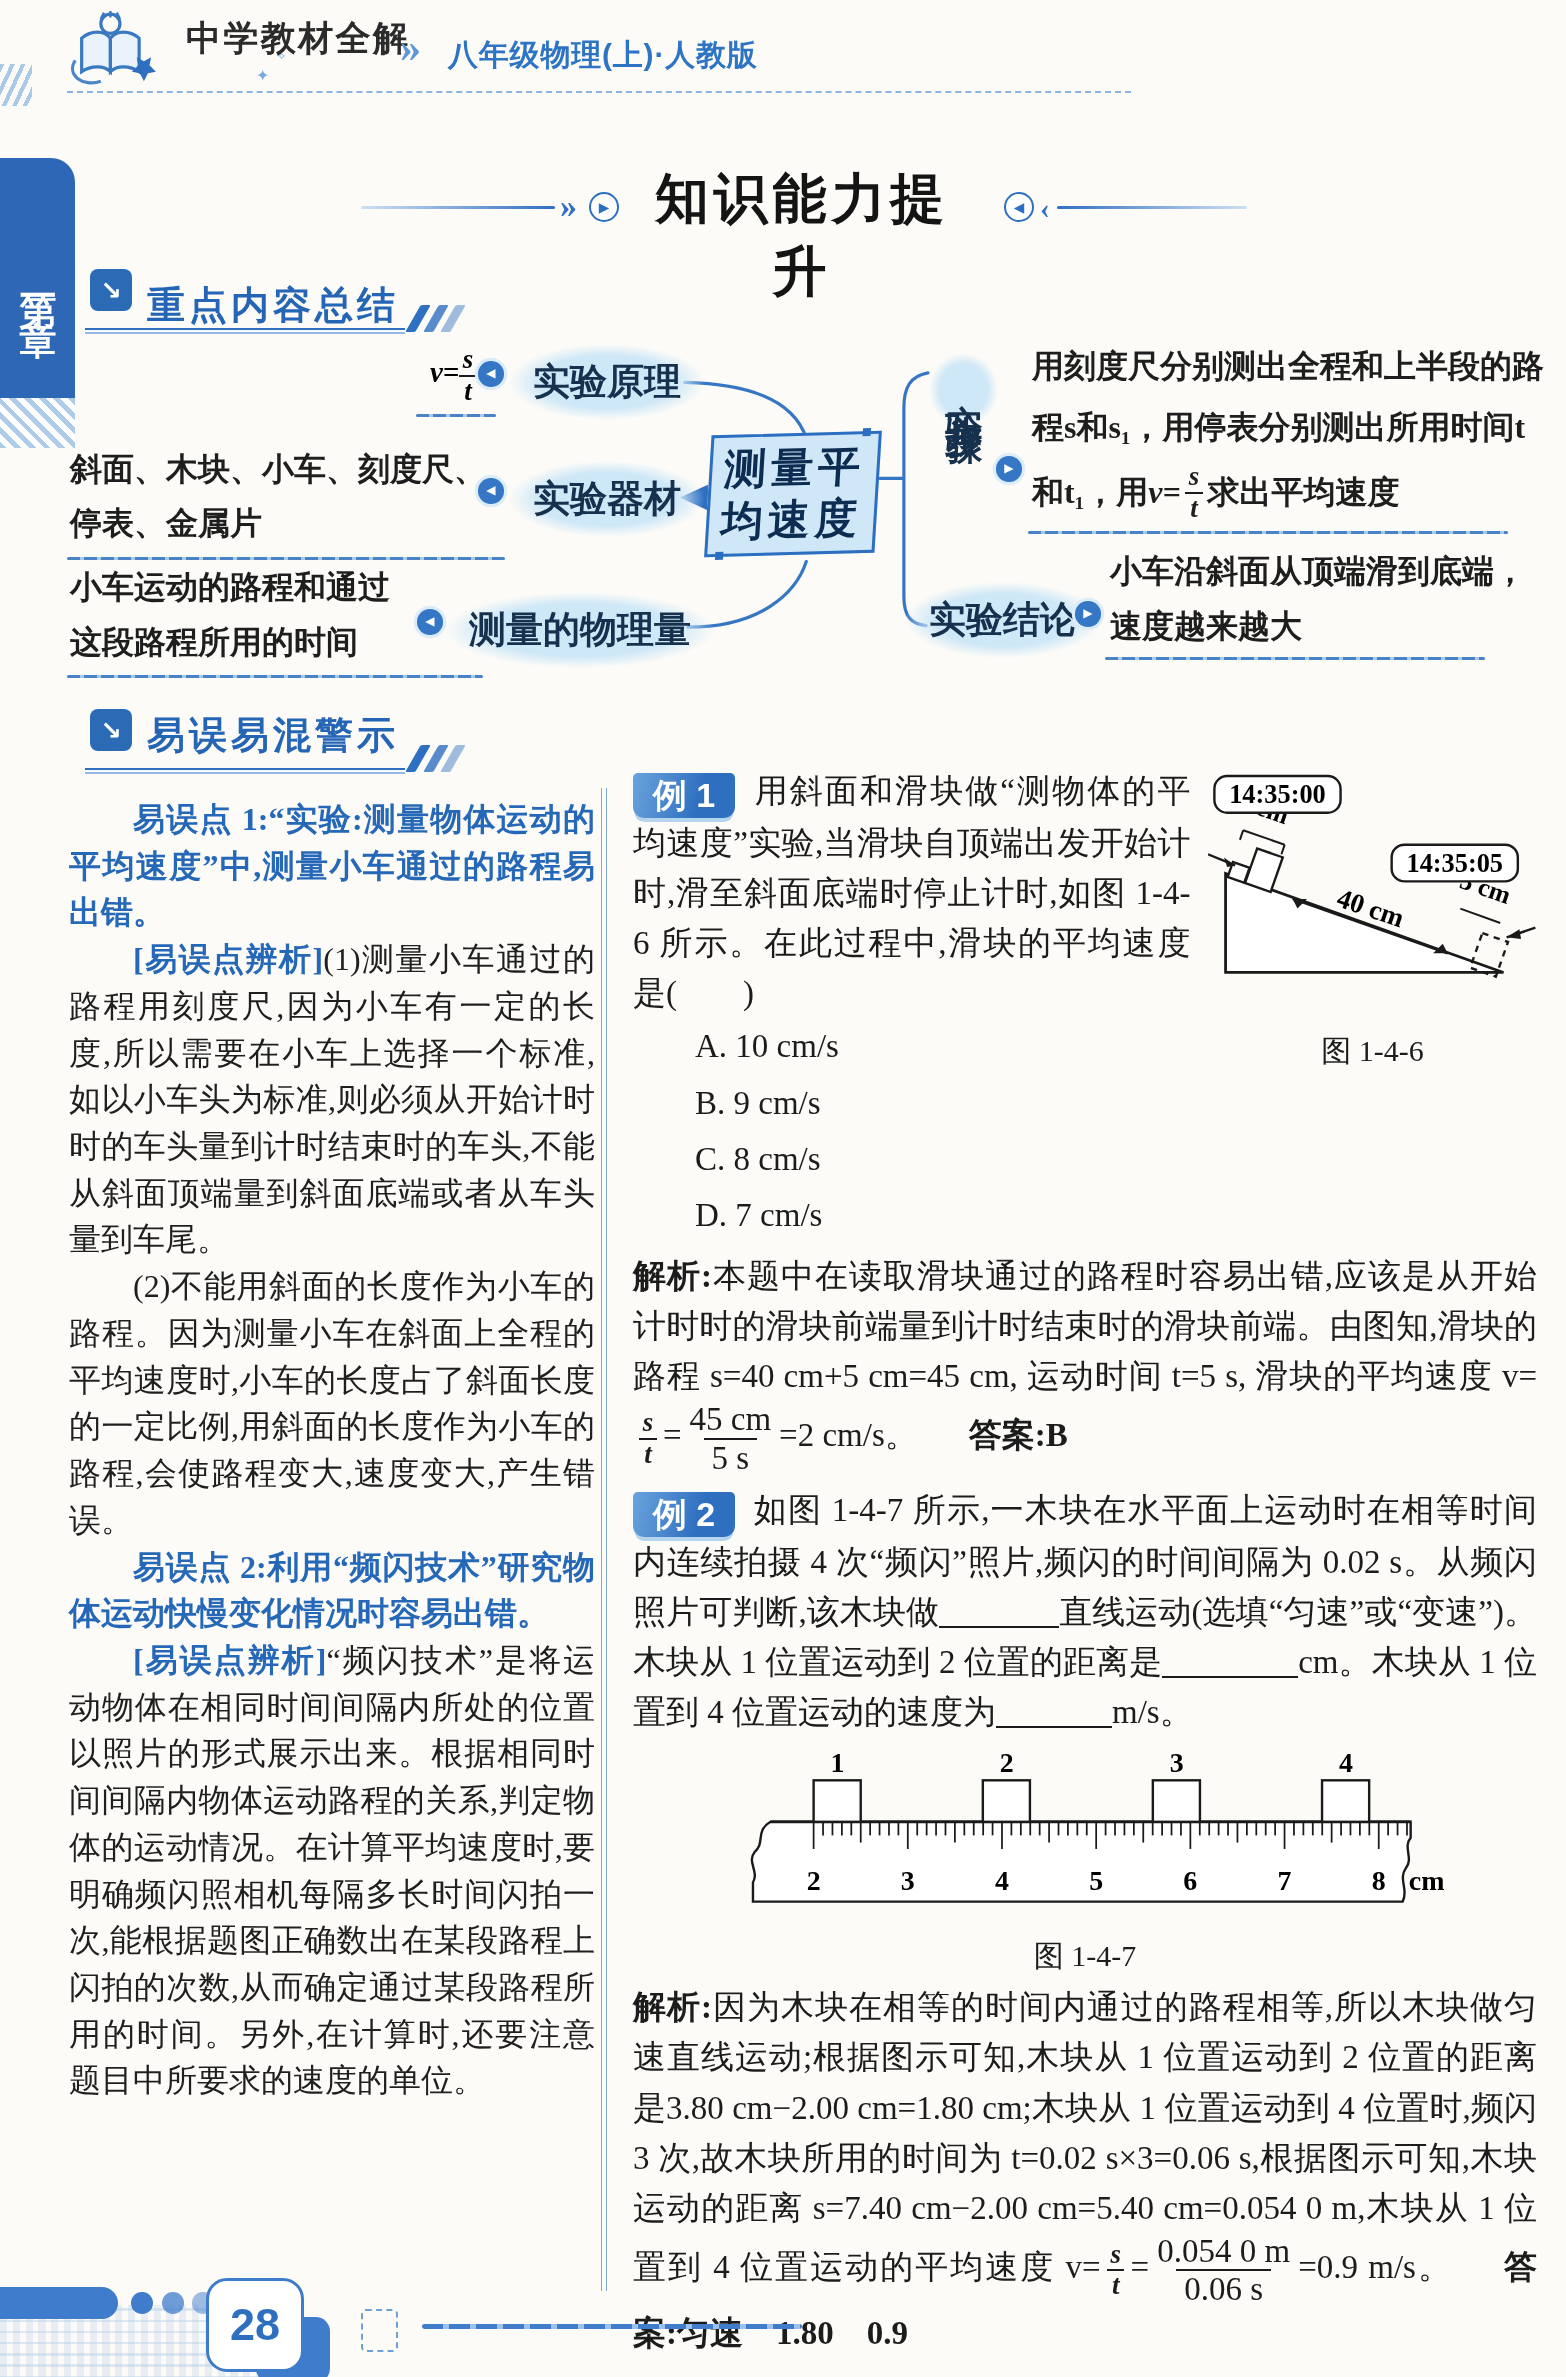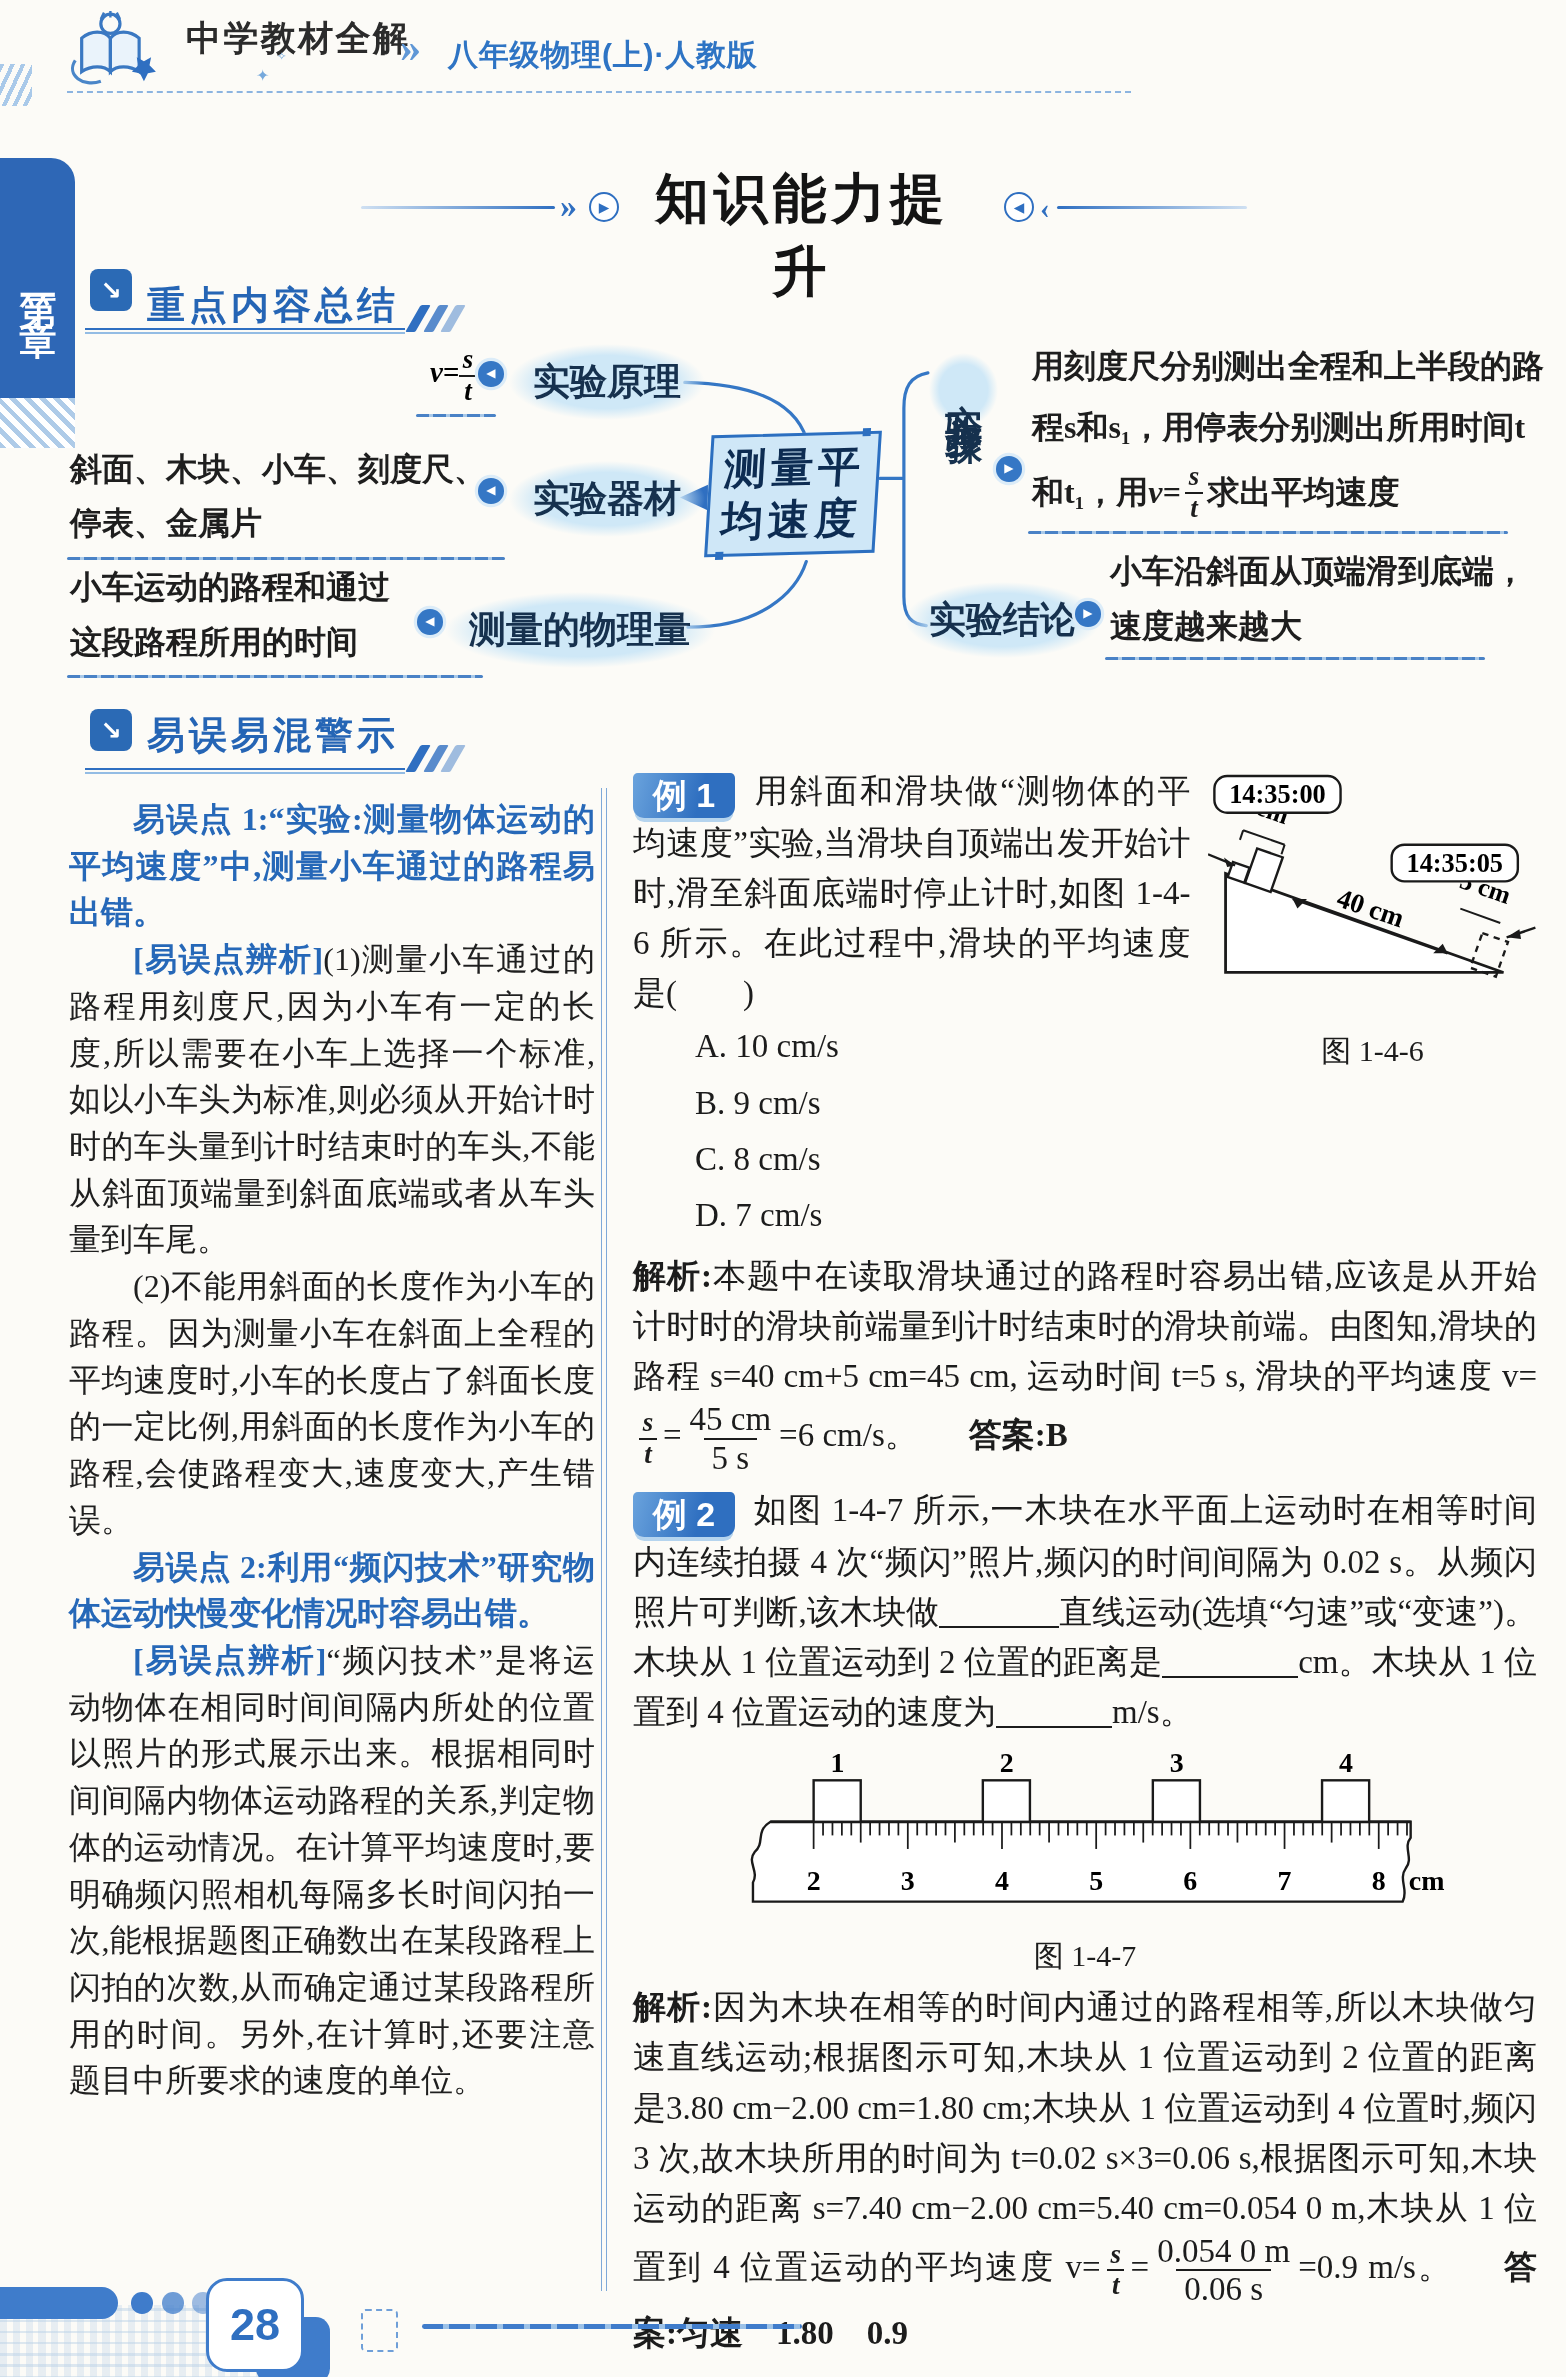--- a/index.html
+++ b/index.html
@@ -275,21 +275,21 @@
         <div>C. 8 cm/s</div>
         <div>D. 7 cm/s</div>
       </div>
       <p style="clear:both;margin-top:8px">
         <span class="ana-label">解析:</span><span>本题中在读取滑块通过的路程时容易出错,应该是从开始计时时的滑块前端量到计时结束时的滑块前端。由图知,滑块的路程 s=40 cm+5 cm=45 cm, 运动时间 t=5 s, 滑块的平均速度 v=</span><span class="frac mfrac" style="margin:0 6.4px">
             <span>s</span>
             <span class="den">t</span>
           </span><span>=</span><span class="frac bigfrac" style="margin:0 8px">
             <span>45 cm</span>
             <span class="den">5 s</span>
-          </span><span>=6 cm/s。</span><span class="answer"><span class="ans-label">答案:</span><span>B</span></span>
+          </span><span>=2 cm/s。</span><span class="answer"><span class="ans-label">答案:</span><span>B</span></span>
       </p>
     </div>
 
     <div style="margin-top:9px">
       <p>
         <span class="badge">例 2</span><span>如图 1-4-7 所示,一木块在水平面上运动时在相等时间内连续拍摄 4 次“频闪”照片,频闪的时间间隔为 0.02 s。从频闪照片可判断,该木块做</span><span class="blank b1"></span><span>直线运动(选填“匀速”或“变速”)。木块从 1 位置运动到 2 位置的距离是</span><span class="blank b2"></span><span>cm。木块从 1 位置到 4 位置运动的速度为</span><span class="blank b3"></span><span>m/s。</span>
       </p>
       <div class="fig147">
         <svg width="736" height="174" viewBox="0 0 920 218" style="font-size:41px">
           <path d="M66,100 C46,112 60,126 46,138 C36,150 52,162 44,176 L44,200 L858,200 C866,186 852,172 862,158 C872,146 858,132 868,120 L868,100 Z" fill="#ffffff" stroke="#1a1a1a" stroke-width="3"></path>

